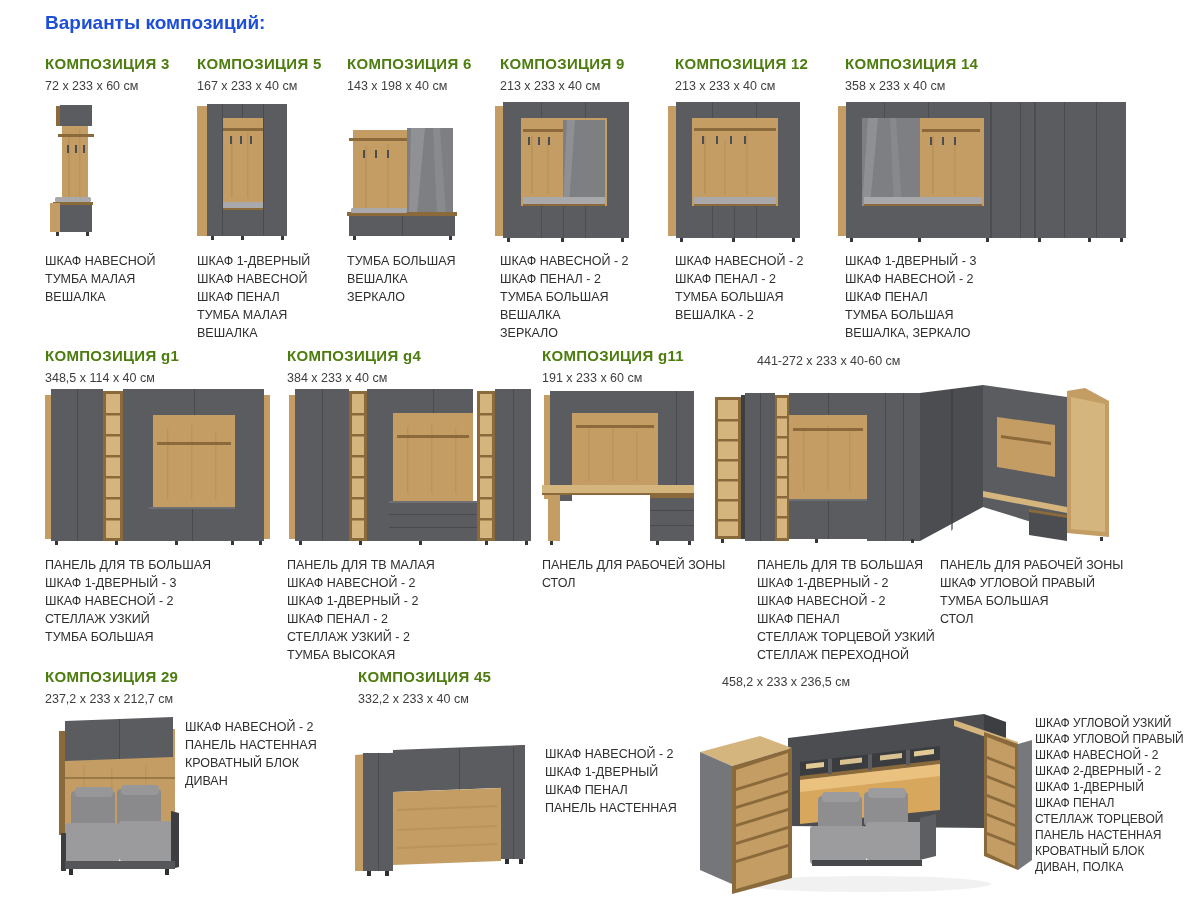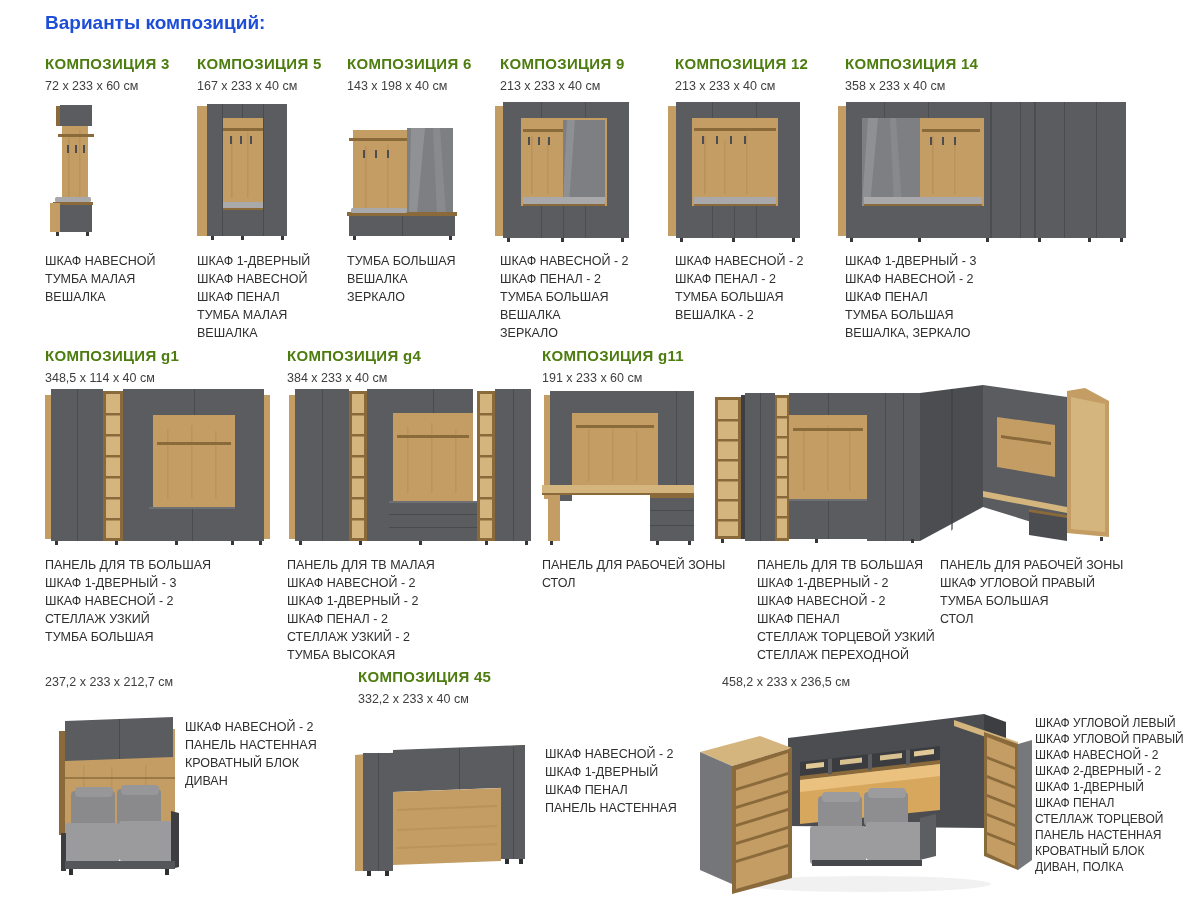--- a/index.html
+++ b/index.html
@@ -360,20 +360,21 @@
         <rect x="148" y="156" width="3" height="4" fill="#36373a"></rect>
     </svg>
   </div>
   <div class="comp-list" style="left:0;top:209px">
     <div>ПАНЕЛЬ ДЛЯ РАБОЧЕЙ ЗОНЫ</div>
     <div>СТОЛ</div>
   </div>
 </div>
 
 <div class="comp" style="left:757px;top:347px;width:390px">
+  <div class="comp-dims">441-272 x 233 x 40-60 см</div>
   <div class="comp-img" style="left:-42px;top:36px;width:420px;height:164px">
     <svg viewBox="0 0 420 164">
       <g>
         <rect x="0" y="14" width="26" height="142" fill="#8a6a3b"></rect>
         <rect x="3" y="17" width="20" height="136" fill="#d5b57e"></rect>
         <rect x="3" y="36" width="20" height="2.5" fill="#8a6a3b"></rect>
           <rect x="3" y="56" width="20" height="2.5" fill="#8a6a3b"></rect>
           <rect x="3" y="76" width="20" height="2.5" fill="#8a6a3b"></rect>
           <rect x="3" y="96" width="20" height="2.5" fill="#8a6a3b"></rect>
           <rect x="3" y="116" width="20" height="2.5" fill="#8a6a3b"></rect>
@@ -431,20 +432,21 @@
   </div>
   <div class="comp-list" style="left:183px;top:209px">
     <div>ПАНЕЛЬ ДЛЯ РАБОЧЕЙ ЗОНЫ</div>
     <div>ШКАФ УГЛОВОЙ ПРАВЫЙ</div>
     <div>ТУМБА БОЛЬШАЯ</div>
     <div>СТОЛ</div>
   </div>
 </div>
 
 <div class="comp" style="left:45px;top:668px;width:300px">
+  <div class="comp-title">КОМПОЗИЦИЯ 29</div>
   <div class="comp-dims">237,2 x 233 x 212,7 см</div>
   <div class="comp-img" style="left:8px;top:47px;width:132px;height:163px">
     <svg viewBox="0 0 132 163">
       <rect x="6" y="16" width="6" height="104" fill="#8a6a3b"></rect>
       <rect x="12" y="14" width="110" height="104" fill="#c49d64"></rect>
       <rect x="30" y="50" width="1.5" height="60" fill="#b08b50" opacity=".5"></rect>
         <rect x="58" y="52" width="1.5" height="58" fill="#b08b50" opacity=".5"></rect>
         <rect x="92" y="50" width="1.5" height="60" fill="#b08b50" opacity=".5"></rect>
       <rect x="12" y="62" width="110" height="2" fill="#8a6a3b" opacity=".7"></rect>
       <polygon points="12,6 120,2 120,42 12,46" fill="#5a5c60"></polygon>
@@ -551,21 +553,21 @@
         <polygon points="287,58 315,69 315,72 287,61" fill="#8a6a3b"></polygon>
         <polygon points="287,77 315,88 315,91 287,80" fill="#8a6a3b"></polygon>
         <polygon points="287,96 315,107 315,110 287,99" fill="#8a6a3b"></polygon>
         <polygon points="287,115 315,126 315,129 287,118" fill="#8a6a3b"></polygon>
         <polygon points="287,134 315,145 315,148 287,137" fill="#8a6a3b"></polygon>
         <polygon points="318,46 332,42 332,162 318,172" fill="#77787b"></polygon>
       </g>
     </svg>
   </div>
   <div class="comp-list tight" style="left:313px;top:47px">
-    <div>ШКАФ УГЛОВОЙ ЛЕВЫЙ</div>
+    <div>ШКАФ УГЛОВОЙ УЗКИЙ</div>
     <div>ШКАФ УГЛОВОЙ ПРАВЫЙ</div>
     <div>ШКАФ НАВЕСНОЙ - 2</div>
     <div>ШКАФ 2-ДВЕРНЫЙ - 2</div>
     <div>ШКАФ 1-ДВЕРНЫЙ</div>
     <div>ШКАФ ПЕНАЛ</div>
     <div>СТЕЛЛАЖ ТОРЦЕВОЙ</div>
     <div>ПАНЕЛЬ НАСТЕННАЯ</div>
     <div>КРОВАТНЫЙ БЛОК</div>
     <div>ДИВАН, ПОЛКА</div>
   </div>

